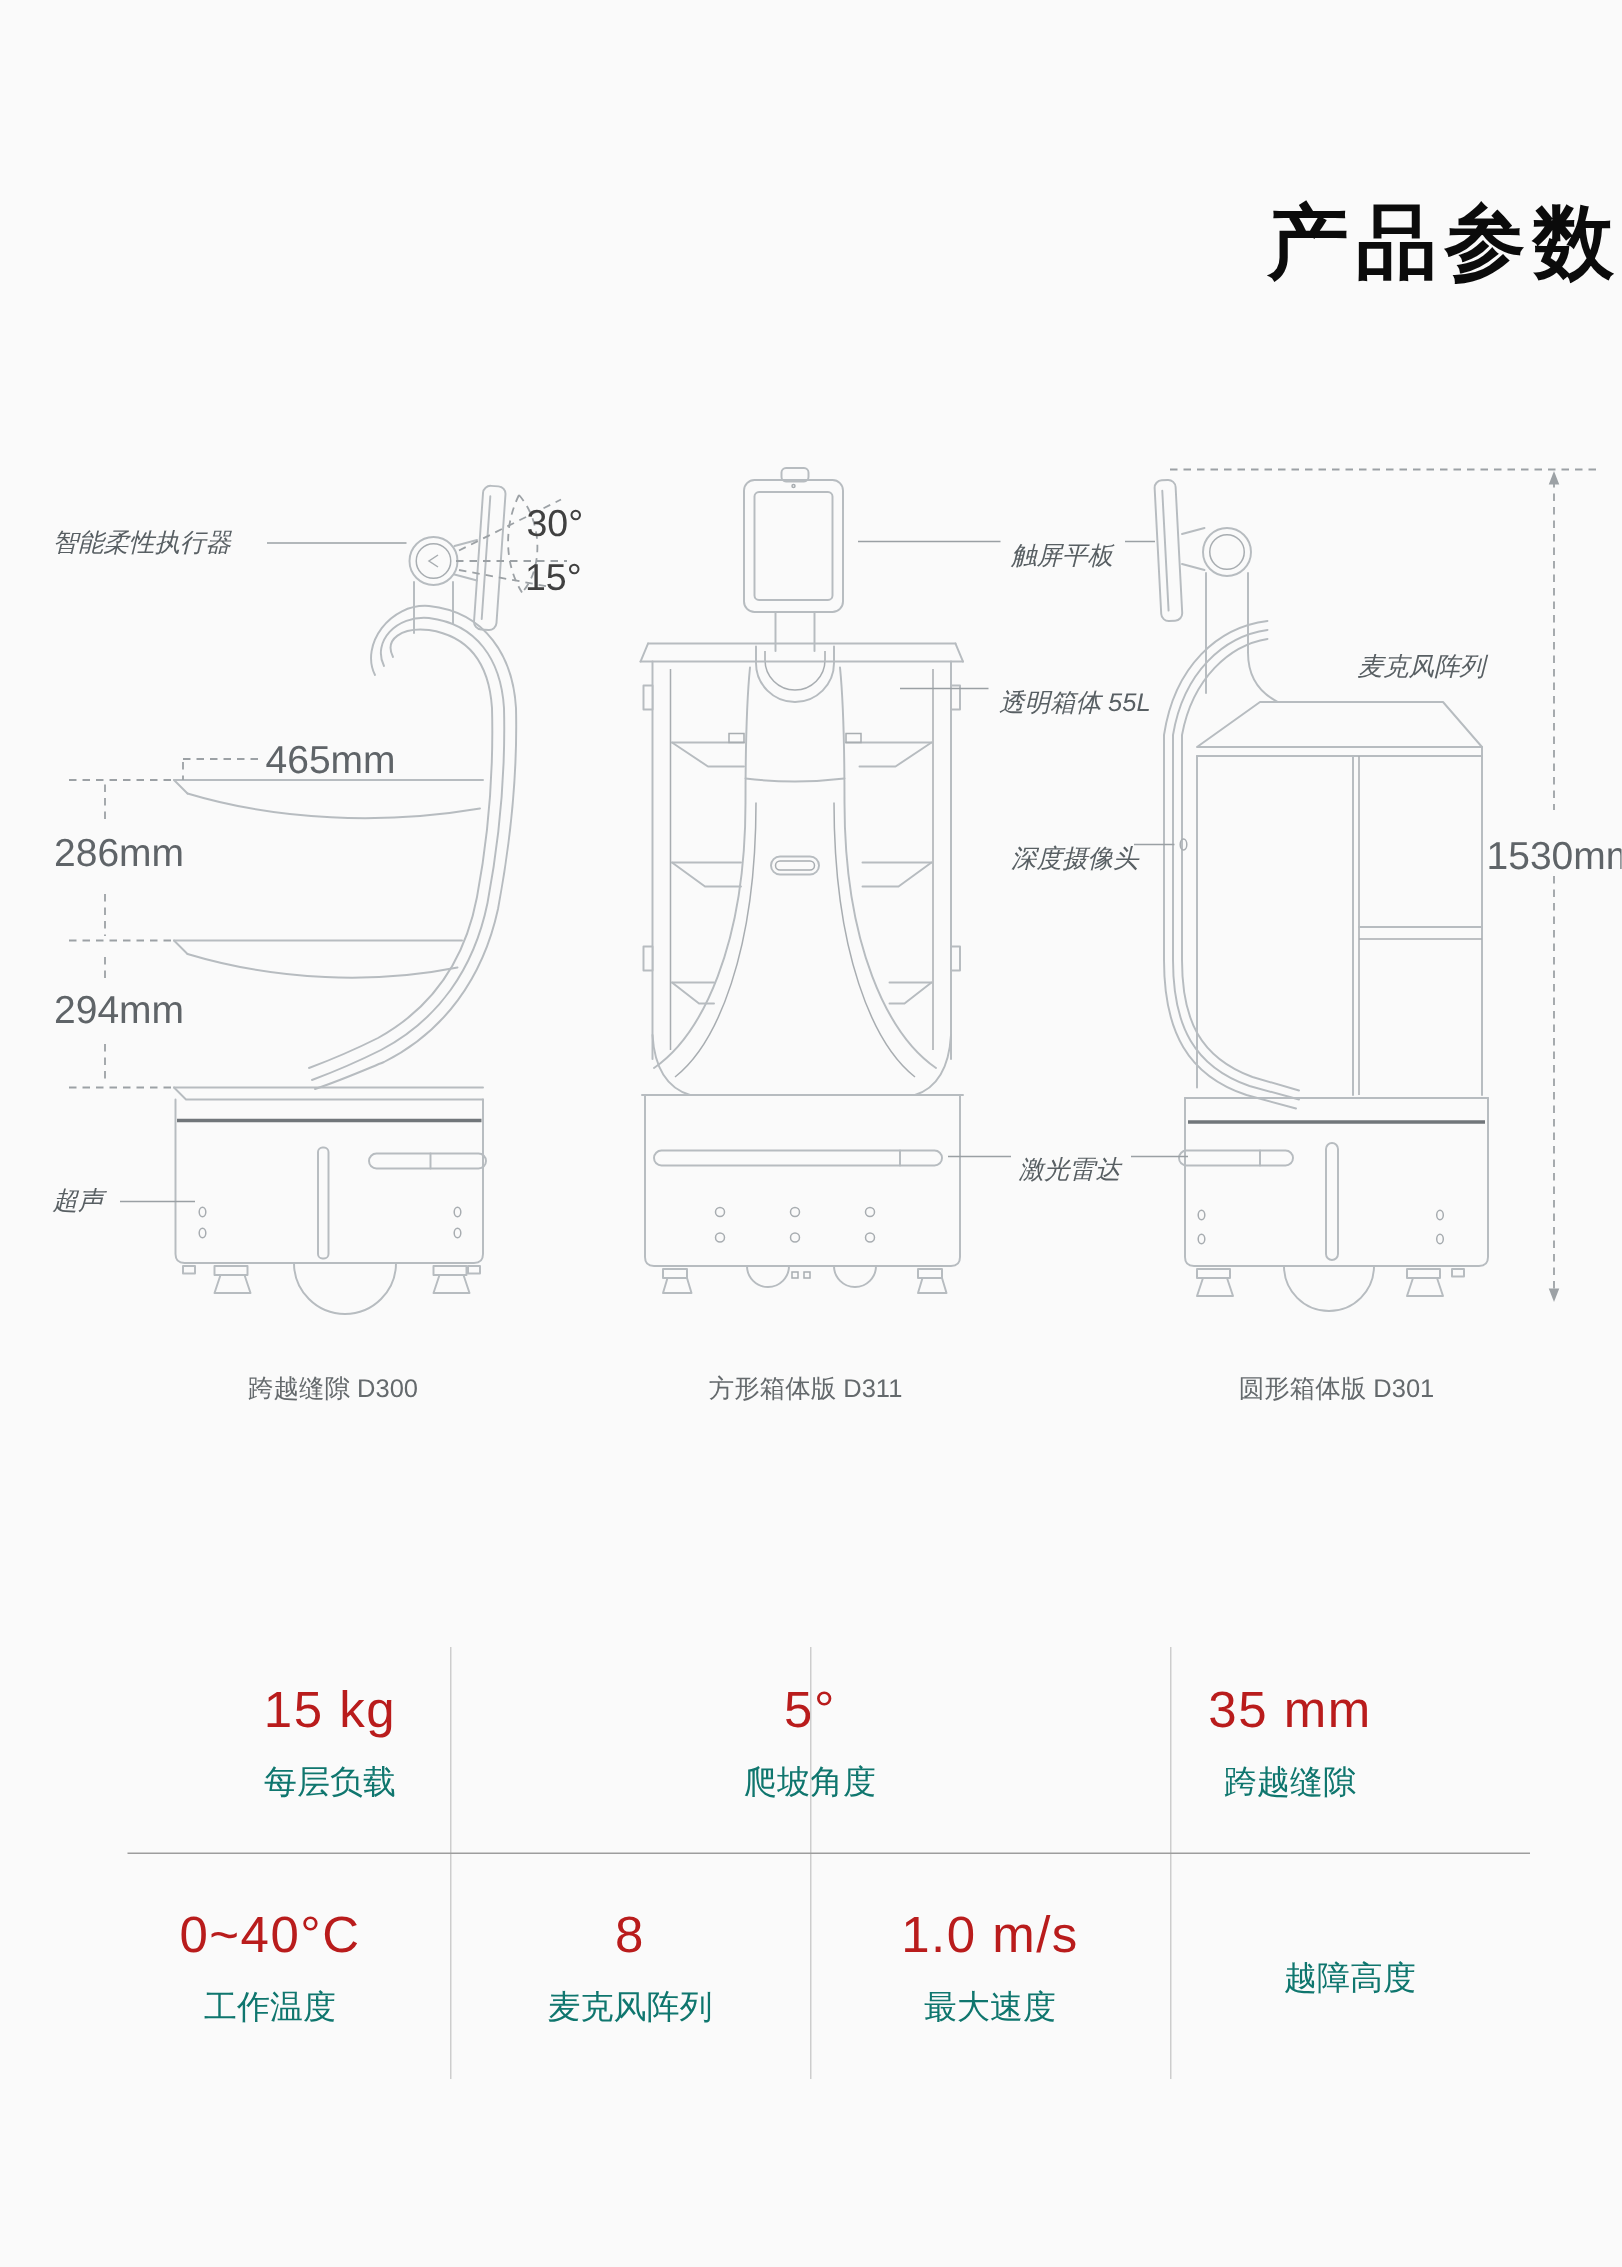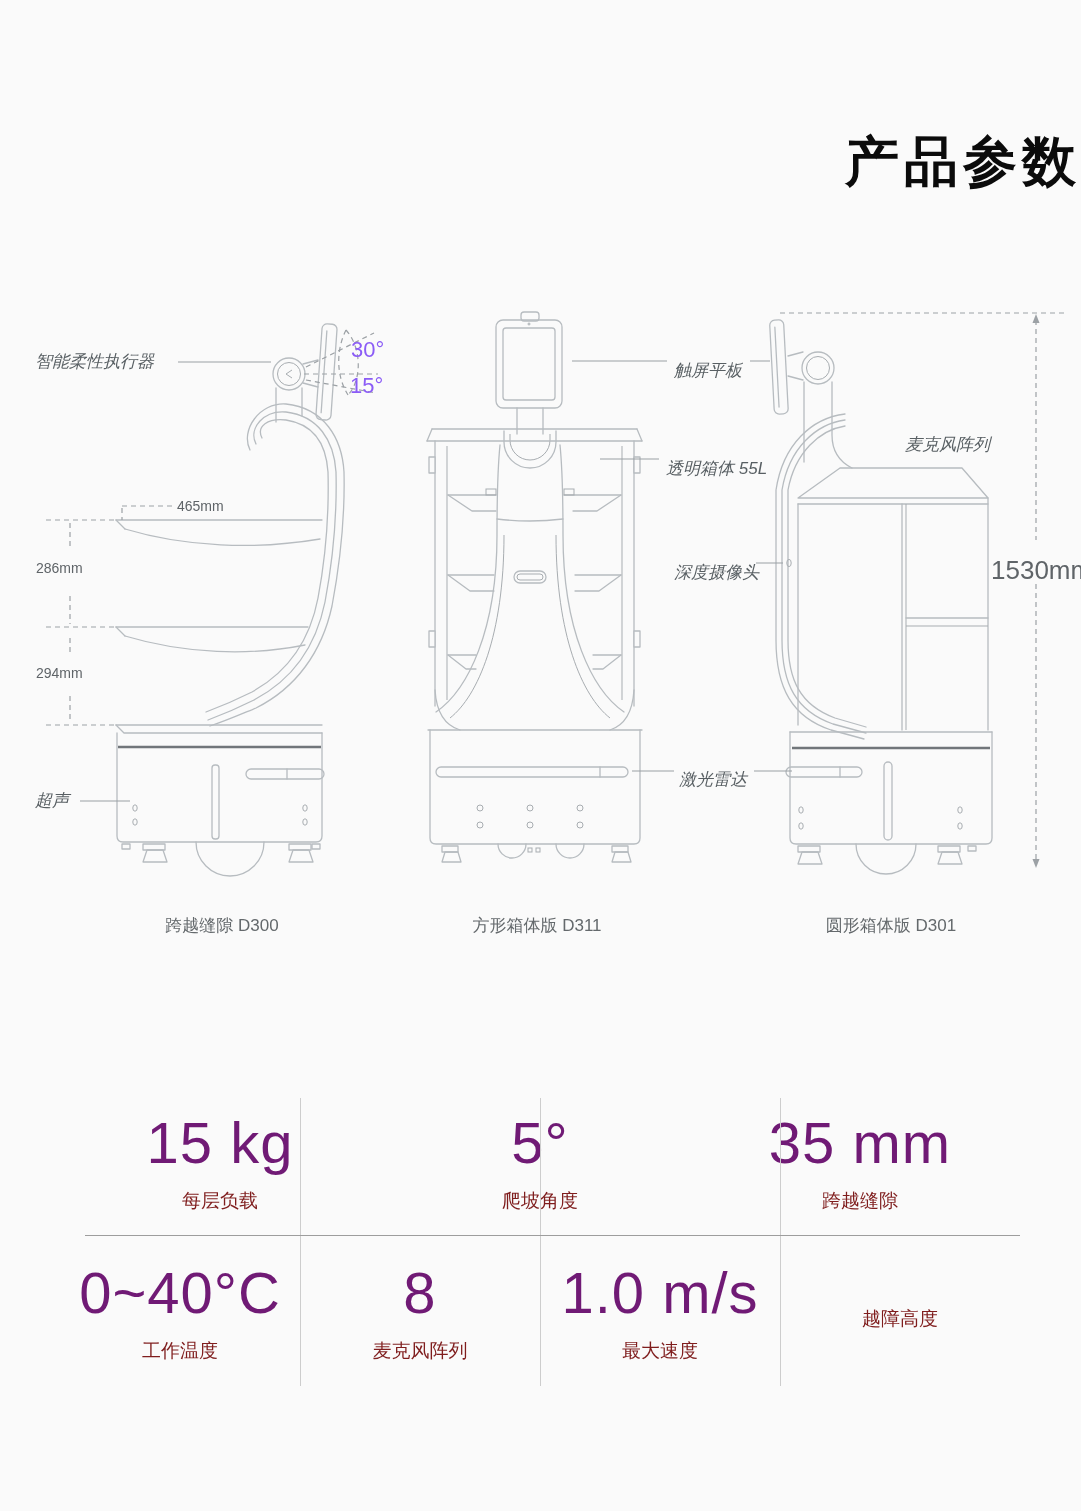--- a/index.html
+++ b/index.html
@@ -9,32 +9,32 @@
     font-family:"Liberation Sans", sans-serif;
   }
   .title{
     position:absolute;left:0;top:126px;width:100%;margin:0;
     text-align:right;font-size:54px;font-weight:600;letter-spacing:5px;
     color:#0b0b0b;
   }
   .diagram{position:absolute;left:0;top:295px;width:1081px;height:660px;}
   .diagram svg{position:absolute;left:0;top:0;}
   .lbl{position:absolute;font-size:17px;color:#585f63;white-space:nowrap;line-height:20px;font-style:italic;}
-  .dim{position:absolute;font-size:14px;color:#5f6468;white-space:nowrap;line-height:24px;}
+  .dim{position:absolute;font-size:26px;color:#5f6468;white-space:nowrap;line-height:24px;}
   .dim-lg{font-size:26px;line-height:28px;}
-  .ang{position:absolute;font-size:22px;color:#8b5cf6;white-space:nowrap;line-height:21px;}
+  .ang{position:absolute;font-size:25px;color:#404040;white-space:nowrap;line-height:21px;}
   .caption{position:absolute;top:619px;transform:translateX(-50%);font-size:17px;color:#64696c;white-space:nowrap;}
   
   .specs{position:absolute;left:60px;top:1090px;width:960px;height:300px;}
   .spec-row{position:absolute;left:0;width:960px;display:flex;}
   .row-1{top:0;height:145px;}
   .row-2{top:145px;height:155px;text-align:center;}
   .cell{flex:1 1 0;display:flex;flex-direction:column;align-items:center;justify-content:center;}
-  .value{font-size:58px;color:#701a75;letter-spacing:1px;line-height:1.1;}
-  .speclabel{font-size:19px;color:#7f1d1d;margin-top:13px;}
+  .value{font-size:34px;color:#b91c1c;letter-spacing:1px;line-height:1.1;}
+  .speclabel{font-size:22px;color:#0f766e;margin-top:13px;}
   .vline{position:absolute;top:8px;height:288px;width:1px;background:#cdcdcd;}
   .hline{position:absolute;left:25px;top:145px;width:935px;height:1px;background:#9d9d9d;}
   
   .ln{stroke:#b7bcc0;fill:none;stroke-width:1.3;stroke-linecap:round;stroke-linejoin:round;}
   .lnw{stroke:#b7bcc0;fill:#fafafa;stroke-width:1.3;stroke-linejoin:round;}
   .dark{stroke:#71767a;fill:none;stroke-width:2.4;}
   .dash{stroke:#9ca1a5;fill:none;stroke-width:1.2;stroke-dasharray:5 4;}
   .lead{stroke:#9aa0a4;fill:none;stroke-width:1;}
   .dot{stroke:#a8adb1;fill:none;stroke-width:1;}
 </style>

